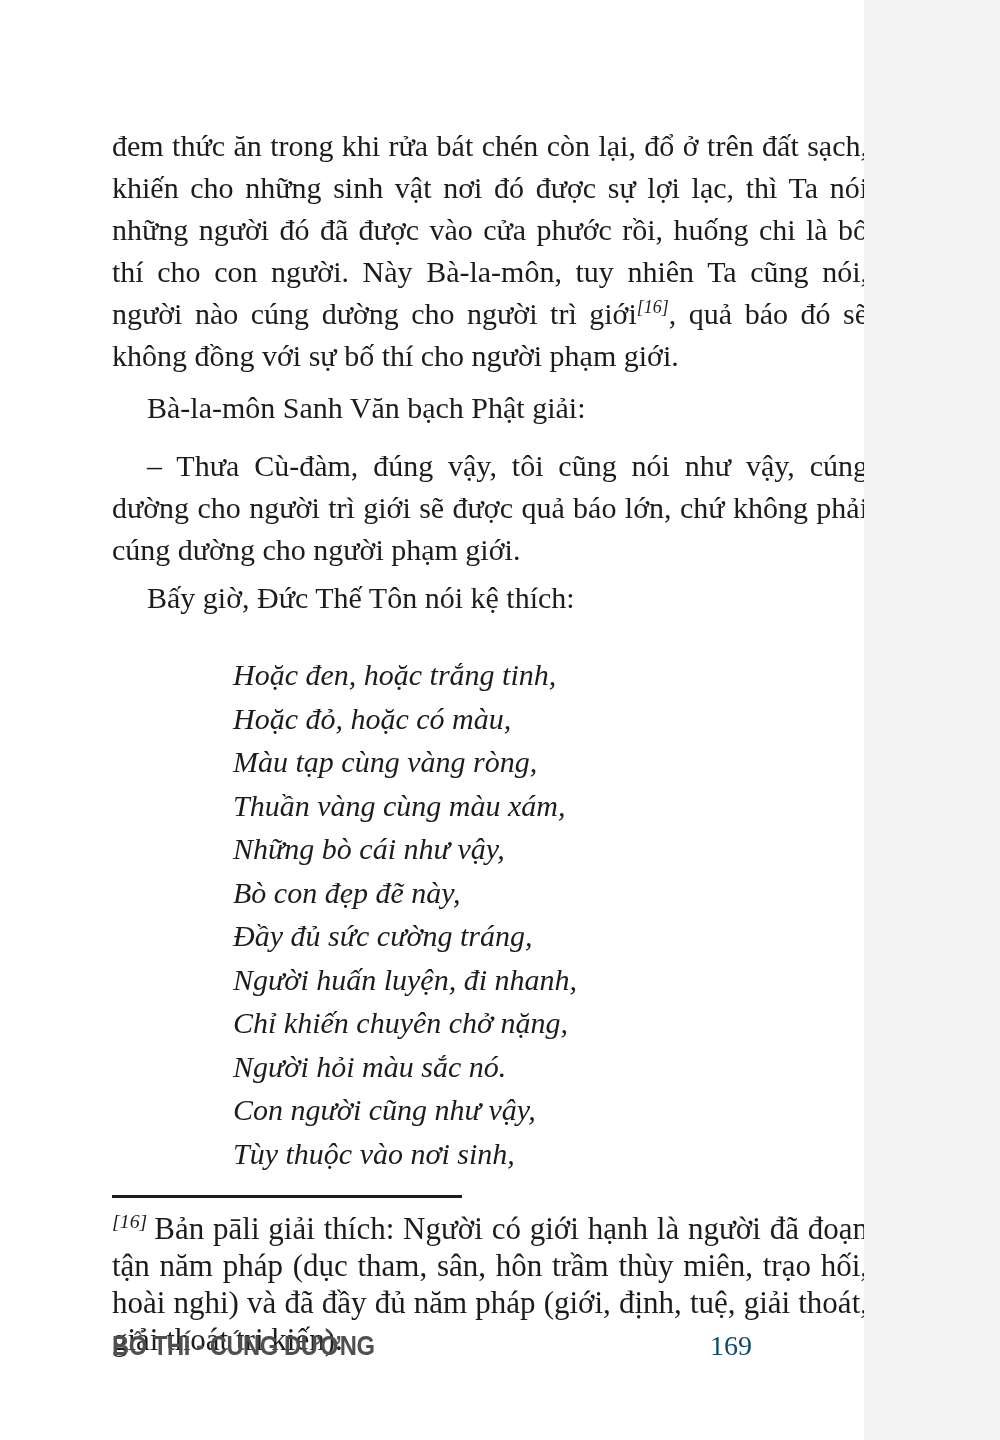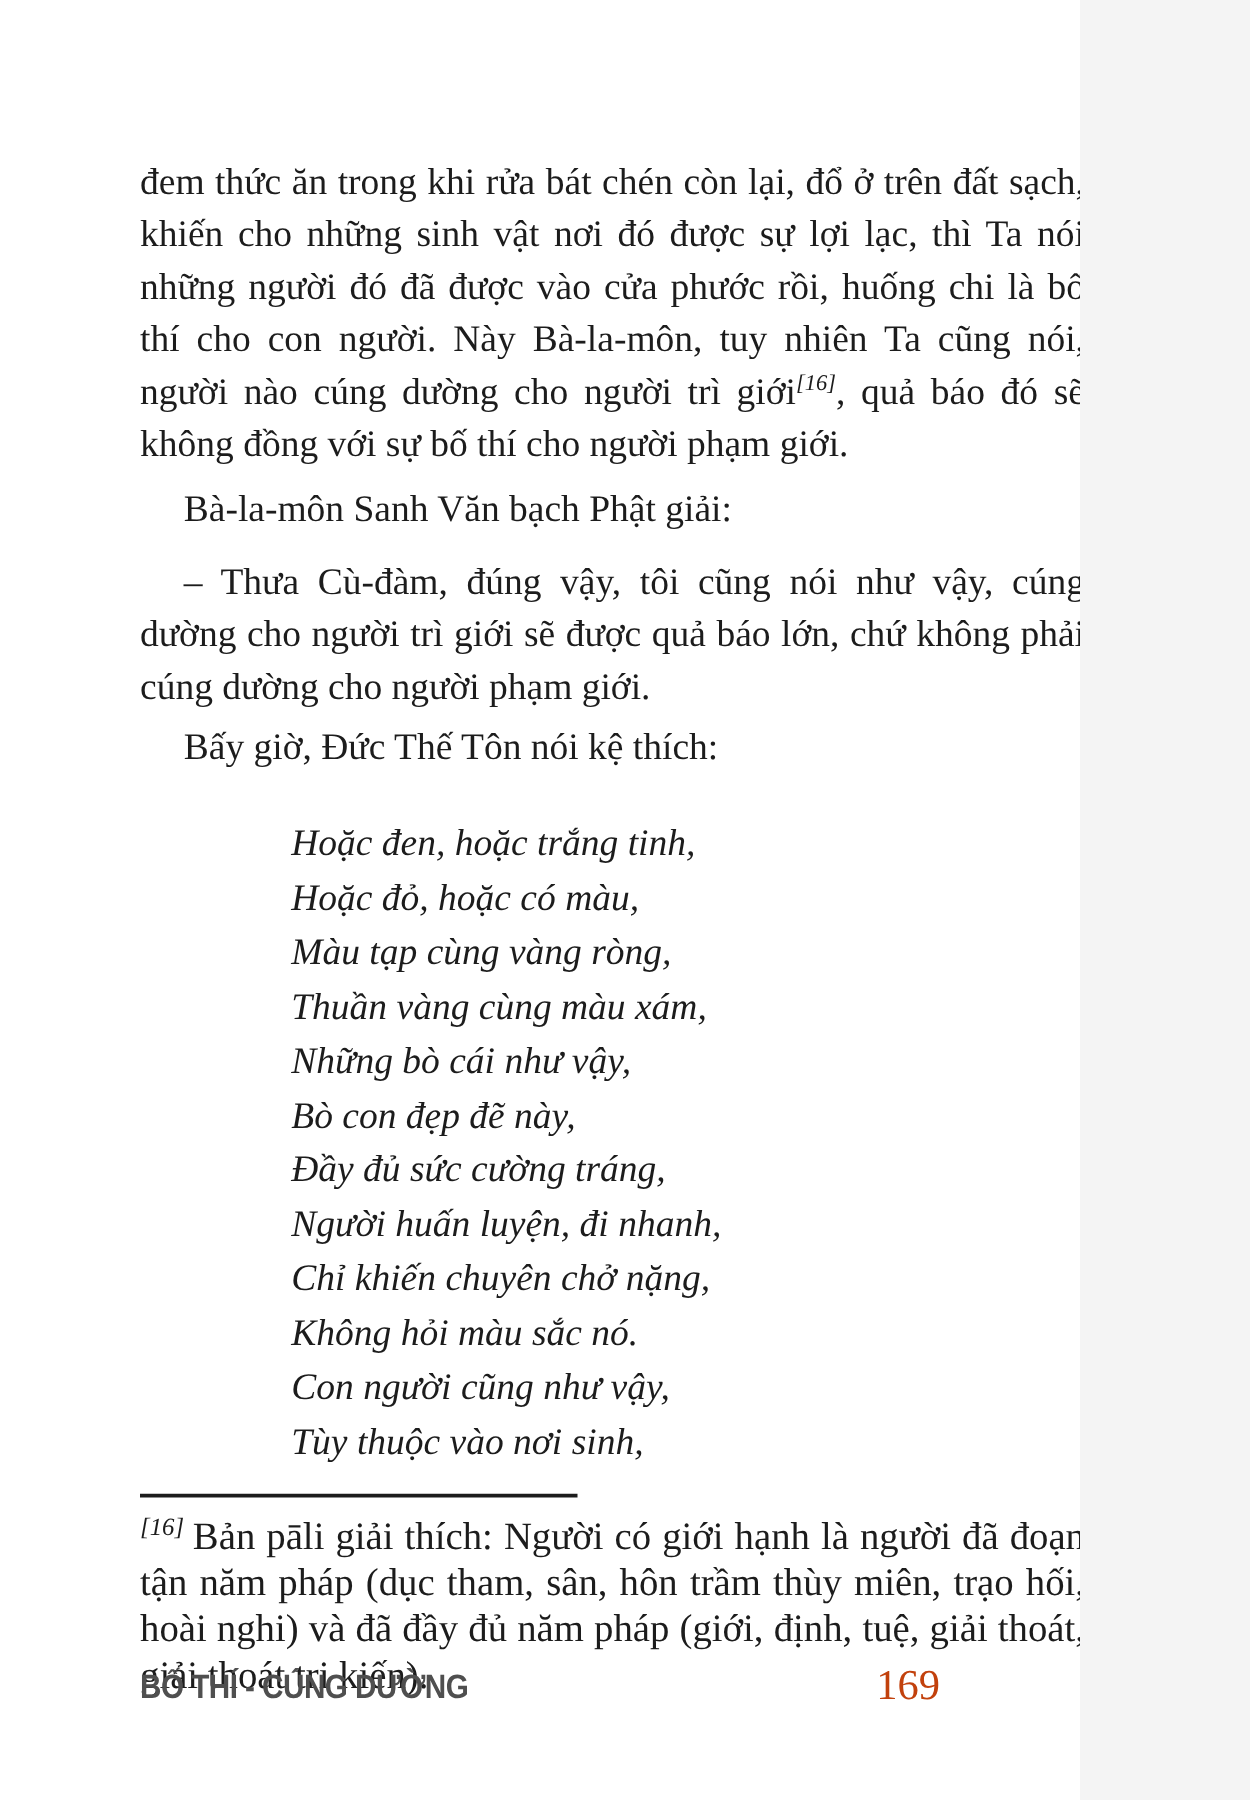--- a/index.html
+++ b/index.html
@@ -72,22 +72,22 @@
     font-family: "Liberation Sans", sans-serif;
     font-weight: 700;
     font-size: 27px;
     color: #4f4f4f;
     letter-spacing: -0.5px;
     transform: scaleX(0.88);
     transform-origin: left center;
     white-space: nowrap;
   }
   .page-number {
-    font-size: 34px;
-    color: #c2410c;
+    font-size: 28px;
+    color: #0c4a6e;
   }
 </style>
 </head>
 <body>
 
 <div class="page">
 
   <main class="content">
 
     <p class="body-par"><span>đem thức ăn trong khi rửa bát chén còn lại, đổ ở trên đất sạch, khiến cho những sinh vật nơi đó được sự lợi lạc, thì Ta nói những người đó đã được vào cửa phước rồi, huống chi là bố thí cho con người. Này Bà-la-môn, tuy nhiên Ta cũng nói, người nào cúng dường cho người trì giới</span><sup class="ref">[16]</sup><span>, quả báo đó sẽ không đồng với sự bố thí cho người phạm giới.</span></p>
@@ -101,21 +101,21 @@
     <div class="verse">
       <span class="verse-line">Hoặc đen, hoặc trắng tinh,</span>
       <span class="verse-line">Hoặc đỏ, hoặc có màu,</span>
       <span class="verse-line">Màu tạp cùng vàng ròng,</span>
       <span class="verse-line">Thuần vàng cùng màu xám,</span>
       <span class="verse-line">Những bò cái như vậy,</span>
       <span class="verse-line">Bò con đẹp đẽ này,</span>
       <span class="verse-line">Đầy đủ sức cường tráng,</span>
       <span class="verse-line">Người huấn luyện, đi nhanh,</span>
       <span class="verse-line">Chỉ khiến chuyên chở nặng,</span>
-      <span class="verse-line">Không hỏi màu sắc nó.</span>
+      <span class="verse-line">Người hỏi màu sắc nó.</span>
       <span class="verse-line">Con người cũng như vậy,</span>
       <span class="verse-line">Tùy thuộc vào nơi sinh,</span>
     </div>
 
     <div class="footnote-rule"></div>
 
     <p class="footnote"><sup class="fn-marker">[16]</sup><span>Bản pāli giải thích: Người có giới hạnh là người đã đoạn tận năm pháp (dục tham, sân, hôn trầm thùy miên, trạo hối, hoài nghi) và đã đầy đủ năm pháp (giới, định, tuệ, giải thoát, giải thoát tri kiến).</span></p>
 
   </main>
 

